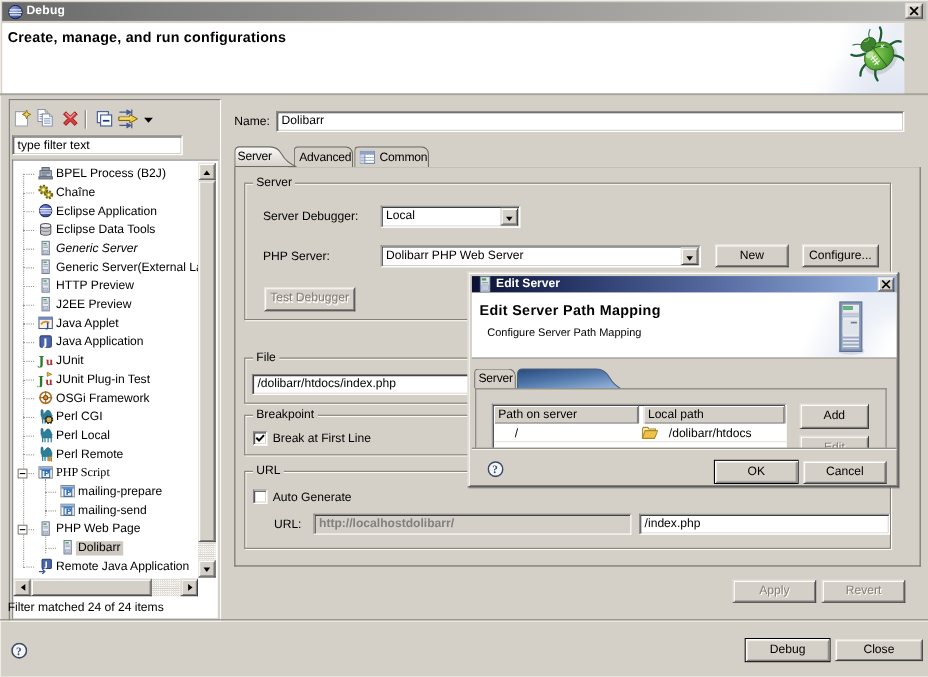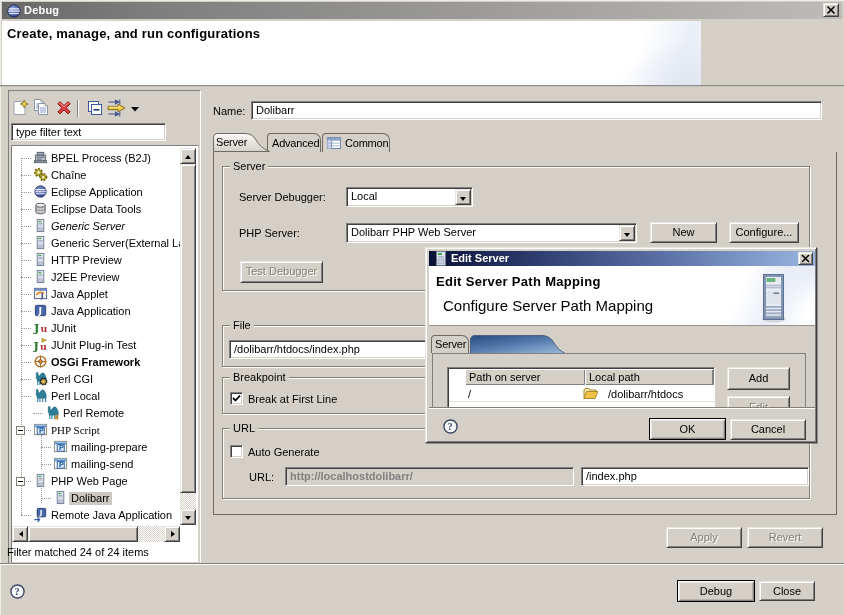--- a/index.html
+++ b/index.html
@@ -38,37 +38,37 @@
 
   
   .titlebar { position:absolute; left:2px; top:2px; width:840px; height:17px;
               background:linear-gradient(to right,#686868,#7e7e7e 18%,#b8b6b2 92%,#bdbbb7); }
   .titlebar .ttext { position:absolute; left:22px; top:2px; color:#fff; font-weight:bold; font-size:11px; letter-spacing:.2px; }
   .titlebar .ticon { position:absolute; left:5px; top:1px; }
   .tclose { position:absolute; right:3px; top:1px; width:16px; height:14px; }
   .tclose svg, .xbtn svg { position:absolute; left:0; top:0; }
 
   
-  .banner { position:absolute; left:2px; top:21px; width:699px; height:64px; background:#fff; overflow:hidden; }
+  .banner { position:absolute; left:2px; top:21px; width:820px; height:64px; background:#fff; overflow:hidden; }
   .banner .swirl { position:absolute; right:0; top:0; width:210px; height:64px;
       background:
         radial-gradient(130px 80px at 103% 115%, #dde3f0 0%, rgba(255,255,255,0) 72%),
         linear-gradient(105deg, rgba(255,255,255,0) 68%, #eaeef6 90%, #f1f4f9 100%);
   }
   .banner .btitle { position:absolute; left:5px; top:5px; font-weight:bold; font-size:13px; letter-spacing:0.2px; color:#000; }
   .banner-sep { position:absolute; left:0; top:85px; width:844px; height:1px; background:#8c8a82; box-shadow:0 1px 0 #c8c5bd; }
 
   
   .left-panel { position:absolute; left:8px; top:90px; width:193px; height:475px; background:#d4d0c8;
                 border:1px solid; border-color:#808080 #fdfcfa #fdfcfa #808080; }
   .tool { position:absolute; width:20px; height:20px; top:7px; }
   .lp-filter { position:absolute; left:2px; top:32px; width:155px; height:18px; }
   .tree-box { position:absolute; left:2px; top:54px; width:188px; height:418px; background:#fff;
               border:1px solid; border-color:#808080 #d4d0c8 #d4d0c8 #808080; overflow:hidden; }
-  .tree-item { position:absolute; left:0; height:17px; width:168px; overflow:hidden; }
+  .tree-item { position:absolute; left:0; height:17px; width:168px; overflow:hidden;text-align:right; }
   .tree-item .ticon16 { position:absolute; top:0px; width:16px; height:16px; }
   .tree-item .tlabel { position:absolute; top:2px; white-space:nowrap; line-height:13px; padding:0 2px; }
   .tree-item.selected .tlabel { background:#cdc9c1; }
   .expander { position:absolute; width:9px; height:9px; top:4px; background:#fff; border:1px solid #848078; }
   .expander .minus { position:absolute; left:1px; top:3px; width:5px; height:1px; background:#000; }
   .guide { position:absolute; border-left:1px dotted #9a968e; width:0; }
   .guide-h { position:absolute; border-top:1px dotted #9a968e; height:0; }
   .sb-btn { position:absolute; width:16px; height:16px; }
   .sb-track { background:repeating-conic-gradient(#ffffff 0% 25%, #d6d2ca 0% 50%) 0 0/2px 2px; }
   .arrow-glyph { position:absolute; width:0; height:0; border:3.5px solid transparent; }
@@ -90,21 +90,21 @@
                  border:1px solid; border-color:#e9e7e2 #404040 #404040 #e9e7e2;
                  box-shadow: inset 1px 1px 0 #fff, inset -1px -1px 0 #808080, 1px 1px 0 rgba(60,60,60,.45); z-index:10; }
   .ed-titlebar { position:absolute; left:3px; top:3px; width:386px; height:15px;
                  background:linear-gradient(to right,#0b1134,#263465 22%,#5a6fa5 60%,#9ab5e1); }
   .ed-titlebar .ttext { position:absolute; left:22px; top:1px; color:#fff; font-weight:bold; font-size:11px; }
   .ed-header { position:absolute; left:3px; top:18px; width:386px; height:59px; background:#fff; overflow:hidden; }
   .ed-header .swirl { position:absolute; right:0; top:0; width:200px; height:59px;
       background: linear-gradient(115deg, rgba(255,255,255,0) 60%, #e9edf6 78%, rgba(255,255,255,0) 95%),
                   radial-gradient(90px 50px at 100% 0%, #e3e9f3 0%, rgba(255,255,255,0) 70%); }
   .ed-htitle { position:absolute; left:7px; top:8px; font-weight:bold; font-size:13px; letter-spacing:0.3px; }
-  .ed-hsub { position:absolute; left:14px; top:31px; font-size:15px; }
+  .ed-hsub { position:absolute; left:14px; top:31px; font-size:10px; }
   .ed-content { position:absolute; left:6px; top:105px; width:374px; height:54px;
                 border:1px solid #808080; border-bottom:none; background:#d4d0c8; overflow:hidden; }
   .ptable { position:absolute; left:14px; top:13px; width:268px; height:70px; background:#fff;
             border:1px solid; border-color:#808080 #fff #fff #808080; box-shadow: inset 1px 1px 0 #404040; }
   .pth { position:absolute; top:1px; height:16px; background:#d4d0c8;
          border-right:1px solid #808080; box-shadow: inset 1px 1px 0 #fff, inset -1px -1px 0 #808080; 
          padding:2px 0 0 4px; }
   .ptrow { position:absolute; white-space:nowrap; }
 
   .helpicon { position:absolute; width:16px; height:16px; }
@@ -366,21 +366,21 @@
               </svg></span>
             <span class="tlabel" style="left:37px;">JUnit Plug-in Test</span>
           </div>
           <div class="tree-item" style="top:208px;">
             <div class="guide-h" style="left:9px; top:8px; width:10px;"></div>
             <span class="ticon16" style="left:21px;"><svg width="15" height="15" viewBox="0 0 16 16">
                 <circle cx="8" cy="8" r="5.5" fill="none" stroke="#b06a20" stroke-width="1.5"></circle>
                 <path d="M8 1.5 v13 M1.5 8 h13" stroke="#b06a20" stroke-width="1.1"></path>
                 <circle cx="8" cy="8" r="2" fill="#e09040" stroke="#7a4a10"></circle>
               </svg></span>
-            <span class="tlabel" style="left:37px;font-weight:bold;">OSGi Framework</span>
+            <span class="tlabel" style="left:37px;">OSGi Framework</span>
           </div>
           <div class="tree-item" style="top:225px;">
             <div class="guide-h" style="left:9px; top:8px; width:10px;"></div>
             <span class="ticon16" style="left:21px;"><svg width="15" height="15" viewBox="0 0 16 16">
                 <path d="M3.4 6.8 L3.4 2.8 Q3.4 1.4 4.5 1.4 L5.4 1.8 L5.9 5.6 Q7.4 4.8 8.4 3.0 Q10.2 0.8 12.2 3.0 Q13.6 4.8 13.8 6.6 L14.5 7.4 L14.1 8.2 L14.1 10.9 L4.4 10.9 L4.3 9.0 Q3.4 8.2 3.4 6.8 Z" fill="#2d7d99" stroke="#1b5c74" stroke-width="0.4"></path>
                 <g fill="#2d7d99">
                   <rect x="4.5" y="10.2" width="1.2" height="4.8"></rect>
                   <rect x="6.8" y="10.2" width="1.2" height="4.8"></rect>
                   <rect x="9.8" y="10.2" width="1.2" height="4.8"></rect>
                   <rect x="12.8" y="10.2" width="1.2" height="4.8"></rect>
@@ -397,21 +397,21 @@
                 <path d="M3.4 6.8 L3.4 2.8 Q3.4 1.4 4.5 1.4 L5.4 1.8 L5.9 5.6 Q7.4 4.8 8.4 3.0 Q10.2 0.8 12.2 3.0 Q13.6 4.8 13.8 6.6 L14.5 7.4 L14.1 8.2 L14.1 10.9 L4.4 10.9 L4.3 9.0 Q3.4 8.2 3.4 6.8 Z" fill="#2d7d99" stroke="#1b5c74" stroke-width="0.4"></path>
                 <g fill="#2d7d99">
                   <rect x="4.5" y="10.2" width="1.2" height="4.8"></rect>
                   <rect x="6.8" y="10.2" width="1.2" height="4.8"></rect>
                   <rect x="9.8" y="10.2" width="1.2" height="4.8"></rect>
                   <rect x="12.8" y="10.2" width="1.2" height="4.8"></rect>
                 </g>
               </svg></span>
             <span class="tlabel" style="left:37px;">Perl Local</span>
           </div>
-          <div class="tree-item" style="top:259px;margin-left:12px;">
+          <div class="tree-item" style="top:259px;">
             <div class="guide-h" style="left:9px; top:8px; width:10px;"></div>
             <span class="ticon16" style="left:21px;"><svg width="15" height="15" viewBox="0 0 16 16">
                 <path d="M3.4 6.8 L3.4 2.8 Q3.4 1.4 4.5 1.4 L5.4 1.8 L5.9 5.6 Q7.4 4.8 8.4 3.0 Q10.2 0.8 12.2 3.0 Q13.6 4.8 13.8 6.6 L14.5 7.4 L14.1 8.2 L14.1 10.9 L4.4 10.9 L4.3 9.0 Q3.4 8.2 3.4 6.8 Z" fill="#2d7d99" stroke="#1b5c74" stroke-width="0.4"></path>
                 <g fill="#2d7d99">
                   <rect x="4.5" y="10.2" width="1.2" height="4.8"></rect>
                   <rect x="6.8" y="10.2" width="1.2" height="4.8"></rect>
                   <rect x="9.8" y="10.2" width="1.2" height="4.8"></rect>
                   <rect x="12.8" y="10.2" width="1.2" height="4.8"></rect>
                 </g>
                 <path d="M11.5 11 v4.5 M11.5 13 l2.5 -2 M11.8 13 l2.4 2.5" stroke="#e09020" stroke-width="1.4" fill="none"></path>
@@ -602,21 +602,21 @@
   <div class="sep-h" style="left:0px; top:563px; width:844px;"></div>
 
   <span class="helpicon" style="left:10px; top:584px;">
     <svg width="15" height="15" viewBox="0 0 16 16">
       <circle cx="8" cy="8" r="7" fill="#f4f6fa" stroke="#3d4a64" stroke-width="1.5"></circle>
       <text x="4.8" y="12" font-size="11" font-weight="bold" fill="#3d4a64" font-family="Liberation Serif, serif">?</text>
     </svg>
   </span>
 
   <div class="btn default" style="left:677px; top:580px; width:78px; height:22px;"><span class="inner"></span><span class="lbl" style="top:1px;">Debug</span></div>
-  <div class="btn raised" style="left:759px; top:581px; width:56px; height:20px;"><span class="lbl">Close</span></div>
+  <div class="btn raised" style="left:759px; top:581px; width:80px; height:20px;"><span class="lbl">Close</span></div>
 
   <div class="edit-dialog">
     <div class="ed-titlebar">
       <span style="position:absolute; left:7px; top:0px;">
         <svg width="10" height="15" viewBox="0 0 10 15">
           <rect x="0.5" y="0.5" width="9" height="14" fill="#dfe5ee" stroke="#6a7790"></rect>
           <rect x="2" y="2" width="4" height="2" fill="#3fa045"></rect>
           <rect x="2" y="5.5" width="6" height="1" fill="#8a96ad"></rect>
           <rect x="2" y="8" width="6" height="5" fill="#c2cbda" stroke="#8a96ad" stroke-width="0.5"></rect>
         </svg>
@@ -666,21 +666,21 @@
             </linearGradient>
           </defs>
         <path d="M0.5 20 L0.5 6 Q0.5 1.5 5 1.5 L72 1.5 Q80 1.5 84 9 Q88 16.5 96 20 Z" fill="url(#bluetab)" stroke="#51607a" stroke-width="1"></path>
       </svg>
       <span style="position:absolute; left:4px; top:4px; color:#fff; text-decoration:underline;margin-top:48px;">Path Mapping</span>
     </div>
     <div style="position:absolute; left:6px; top:105px; width:374px; height:1px; background:#6d6b64;"></div>
 
     <div class="ed-content">
       <div class="ptable">
-        <div class="pth" style="left:1px; width:121px;margin-left:16px;">Path on server</div>
+        <div class="pth" style="left:1px; width:132px;">Path on server</div>
         <div class="pth" style="left:137px; width:129px;">Local path</div>
         <div class="ptrow" style="left:20px; top:20px;">/</div>
         <span style="position:absolute; left:135px; top:19px;">
           <svg width="15" height="13" viewBox="0 0 15 13">
             <path d="M1 11.5 L1 3 L2 1.5 L6 1.5 L7 3 L13 3 L13 4.5" fill="#f4e9b2" stroke="#a88a28"></path>
             <path d="M1 11.5 L3.5 4.5 L15 4.5 L12 11.5 Z" fill="#f0c24a" stroke="#a88a28"></path>
           </svg>
         </span>
         <div class="ptrow" style="left:160px; top:20px;">/dolibarr/htdocs</div>
         <div style="position:absolute; left:1px; top:33px; width:266px; height:1px; background:#e4e2dc;"></div>

